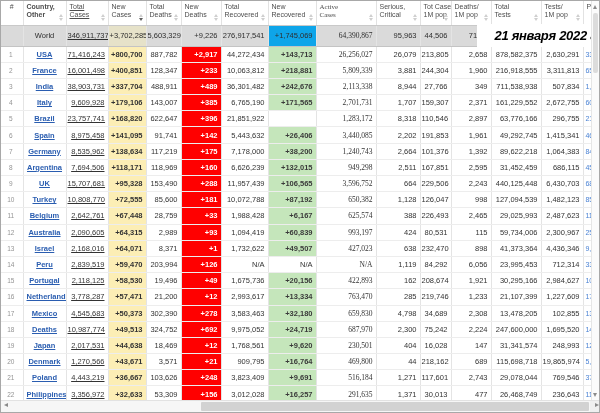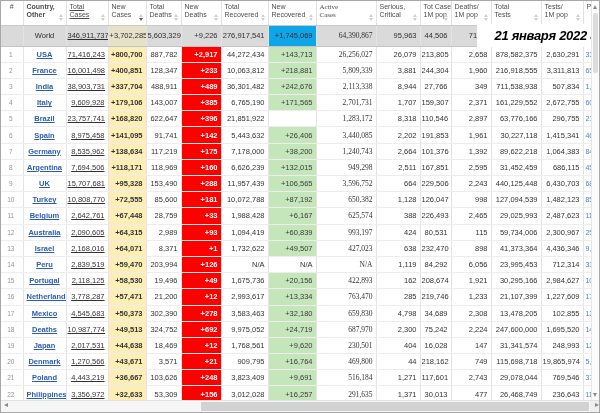--- a/index.html
+++ b/index.html
@@ -37,21 +37,21 @@
   }
   td.cell-rank{text-align:center;color:#949494;font-size:6.5px;}
   td.cell-country{text-align:center;padding-left:3px;}
   .country-link{color:var(--link-blue,#2a5db0);text-decoration:underline;cursor:pointer;}
   td.cell-population{text-align:left;padding:0 0 0 2px;font-size:7px;letter-spacing:-0.2px;}
   .pop-link{color:var(--pop-blue,#4a82d4);text-decoration:none;cursor:pointer;}
 
   
   tbody tr.data-row td.cell-new_cases{background:var(--newcases-bg,#fceeb5);font-weight:bold;}
   tbody tr.data-row td.hot{background:var(--newdeaths-bg,#ff0000);color:#fff;font-weight:bold;margin-left:32px;}
-  tbody tr.data-row td.rec{background:var(--newrec-bg,#c5e6bb);font-weight:normal;color:#3a3a3a;margin-top:8px;}
+  tbody tr.data-row td.rec{background:var(--newrec-bg,#c5e6bb);font-weight:bold;color:#3a3a3a;margin-top:8px;}
 
   
   tr.world-row td{background:var(--world-bg,#dadada);height:21px;border-bottom:1px solid #c4c4c4;color:#2e2e2e;}
   tr.world-row td.cell-country{font-weight:normal;}
   tr.world-row td.cell-new_cases{background:#e6e2c9;}
   tr.world-row td.cell-new_recovered{background:#0ea5e9;margin-top:39px;}
 
   
   .date-overlay{
     position:absolute;top:23px;left:476px;width:123px;height:23px;background:#fff;
@@ -248,21 +248,21 @@
           <td class="col-total_cases cell-total_cases">8,975,458</td>
           <td class="col-new_cases cell-new_cases">+141,095</td>
           <td class="col-total_deaths cell-total_deaths">91,741</td>
           <td class="col-new_deaths cell-new_deaths hot">+142</td>
           <td class="col-total_recovered cell-total_recovered">5,443,632</td>
           <td class="col-new_recovered cell-new_recovered rec">+26,406</td>
           <td class="col-active_cases cell-active_cases">3,440,085</td>
           <td class="col-serious_critical cell-serious_critical">2,202</td>
           <td class="col-tot_cases_1m cell-tot_cases_1m">191,853</td>
           <td class="col-deaths_1m cell-deaths_1m">1,961</td>
-          <td class="col-total_tests cell-total_tests">30,227,118</td>
+          <td class="col-total_tests cell-total_tests">49,292,745</td>
           <td class="col-tests_1m cell-tests_1m">1,415,341</td>
           <td class="col-population cell-population"><a class="pop-link">46,782</a></td>
         </tr>
         <tr class="data-row">
           <td class="col-rank cell-rank">7</td>
           <td class="col-country cell-country"><a class="country-link">Germany</a></td>
           <td class="col-total_cases cell-total_cases">8,535,962</td>
           <td class="col-new_cases cell-new_cases">+138,634</td>
           <td class="col-total_deaths cell-total_deaths">117,219</td>
           <td class="col-new_deaths cell-new_deaths hot">+175</td>
@@ -485,21 +485,21 @@
           <td class="col-country cell-country"><a class="country-link">Denmark</a></td>
           <td class="col-total_cases cell-total_cases">1,270,566</td>
           <td class="col-new_cases cell-new_cases">+43,671</td>
           <td class="col-total_deaths cell-total_deaths">3,571</td>
           <td class="col-new_deaths cell-new_deaths hot">+21</td>
           <td class="col-total_recovered cell-total_recovered">909,795</td>
           <td class="col-new_recovered cell-new_recovered rec">+16,764</td>
           <td class="col-active_cases cell-active_cases">469,800</td>
           <td class="col-serious_critical cell-serious_critical">44</td>
           <td class="col-tot_cases_1m cell-tot_cases_1m">218,162</td>
-          <td class="col-deaths_1m cell-deaths_1m">749</td>
+          <td class="col-deaths_1m cell-deaths_1m">689</td>
           <td class="col-total_tests cell-total_tests">115,698,718</td>
           <td class="col-tests_1m cell-tests_1m">19,865,974</td>
           <td class="col-population cell-population"><a class="pop-link">5,823</a></td>
         </tr>
         <tr class="data-row">
           <td class="col-rank cell-rank">21</td>
           <td class="col-country cell-country"><a class="country-link">Poland</a></td>
           <td class="col-total_cases cell-total_cases">4,443,219</td>
           <td class="col-new_cases cell-new_cases">+36,667</td>
           <td class="col-total_deaths cell-total_deaths">103,626</td>

